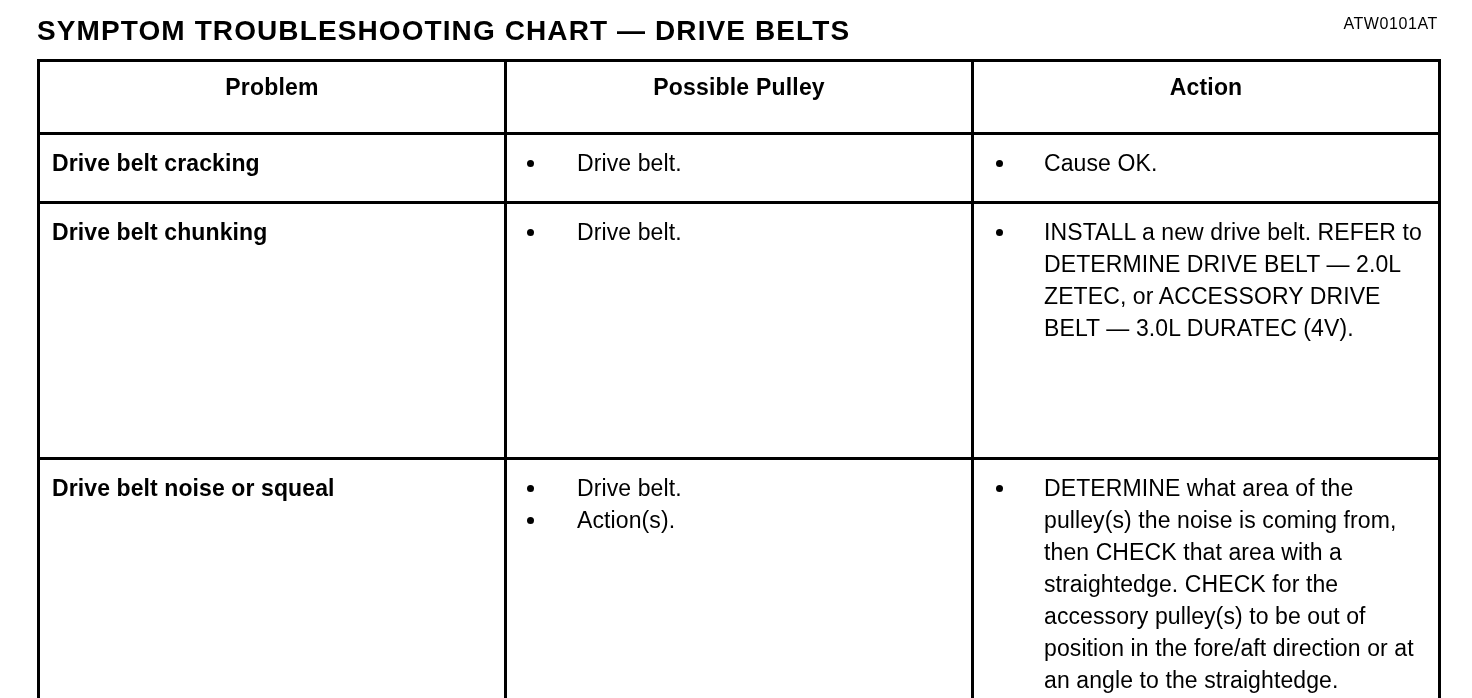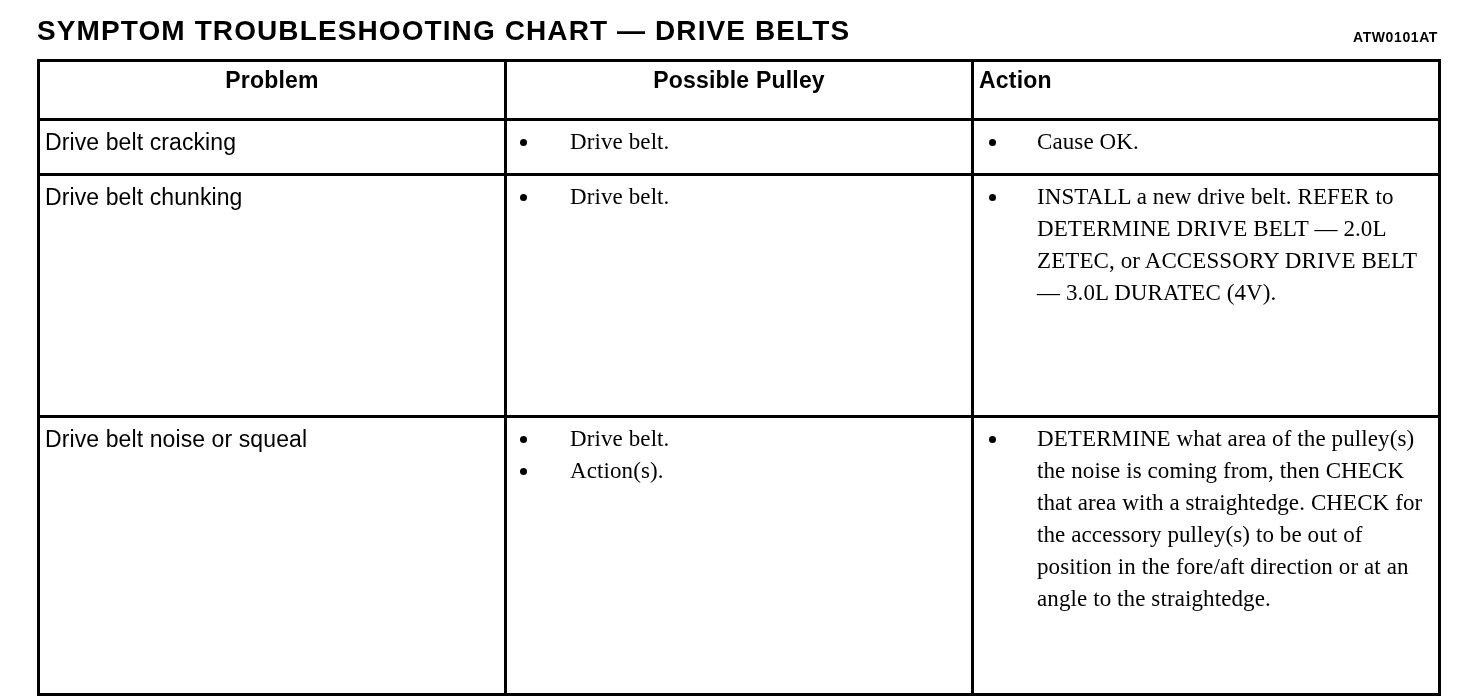--- a/index.html
+++ b/index.html
@@ -39,74 +39,74 @@
     top: 0;
     font-size: 28px;
     font-weight: bold;
     letter-spacing: 1.1px;
     white-space: nowrap;
     line-height: 34px;
   }
   .chart-code {
     position: absolute;
     right: 0;
-    top: 15px;
-    font-size: 14px;
-    font-weight: bold;
+    top: 1px;
+    font-size: 16px;
+    font-weight: normal;
     letter-spacing: 0.6px;
     white-space: nowrap;
   }
 
   
   .chart-table {
     position: absolute;
     left: 37px;
     top: 59px;
     width: 1401px;
     border-collapse: collapse;
     table-layout: fixed;
     background: #ffffff;
   }
   .chart-table td, .chart-table th {
     border: 3px solid #000000;
     vertical-align: top;
-    padding: 5px;
+    padding: 12px;
     background: #ffffff;
   }
 
   col.col-problem { width: 467px; }
   col.col-cause   { width: 467px; }
   col.col-action  { width: 467px; }
 
   
   .hdr {
     height: 46px;
     font-size: 23px;
     font-weight: bold;
     text-align: center;
     vertical-align: middle;
     letter-spacing: 0.2px;
   }
   .hdr-left {
-    text-align: left;
+    text-align: center;
     padding-left: 13px;
   }
 
   
   .cell {
     font-size: 23px;
     line-height: 32px;
     letter-spacing: 0.1px;
   }
   .cell-problem {
     padding: 8px 10px 8px 14px;
+    font-weight: bold;
   }
   .cell-list {
     padding: 8px 8px 10px 8px;
-    font-family: Liberation Serif, serif;
   }
 
   .row-1 td { height: 42px; }
   .row-2 td { height: 229px; }
   .row-3 td { height: 265px; }
 
   
   ul.bullets {
     list-style: none;
     margin: 0;

